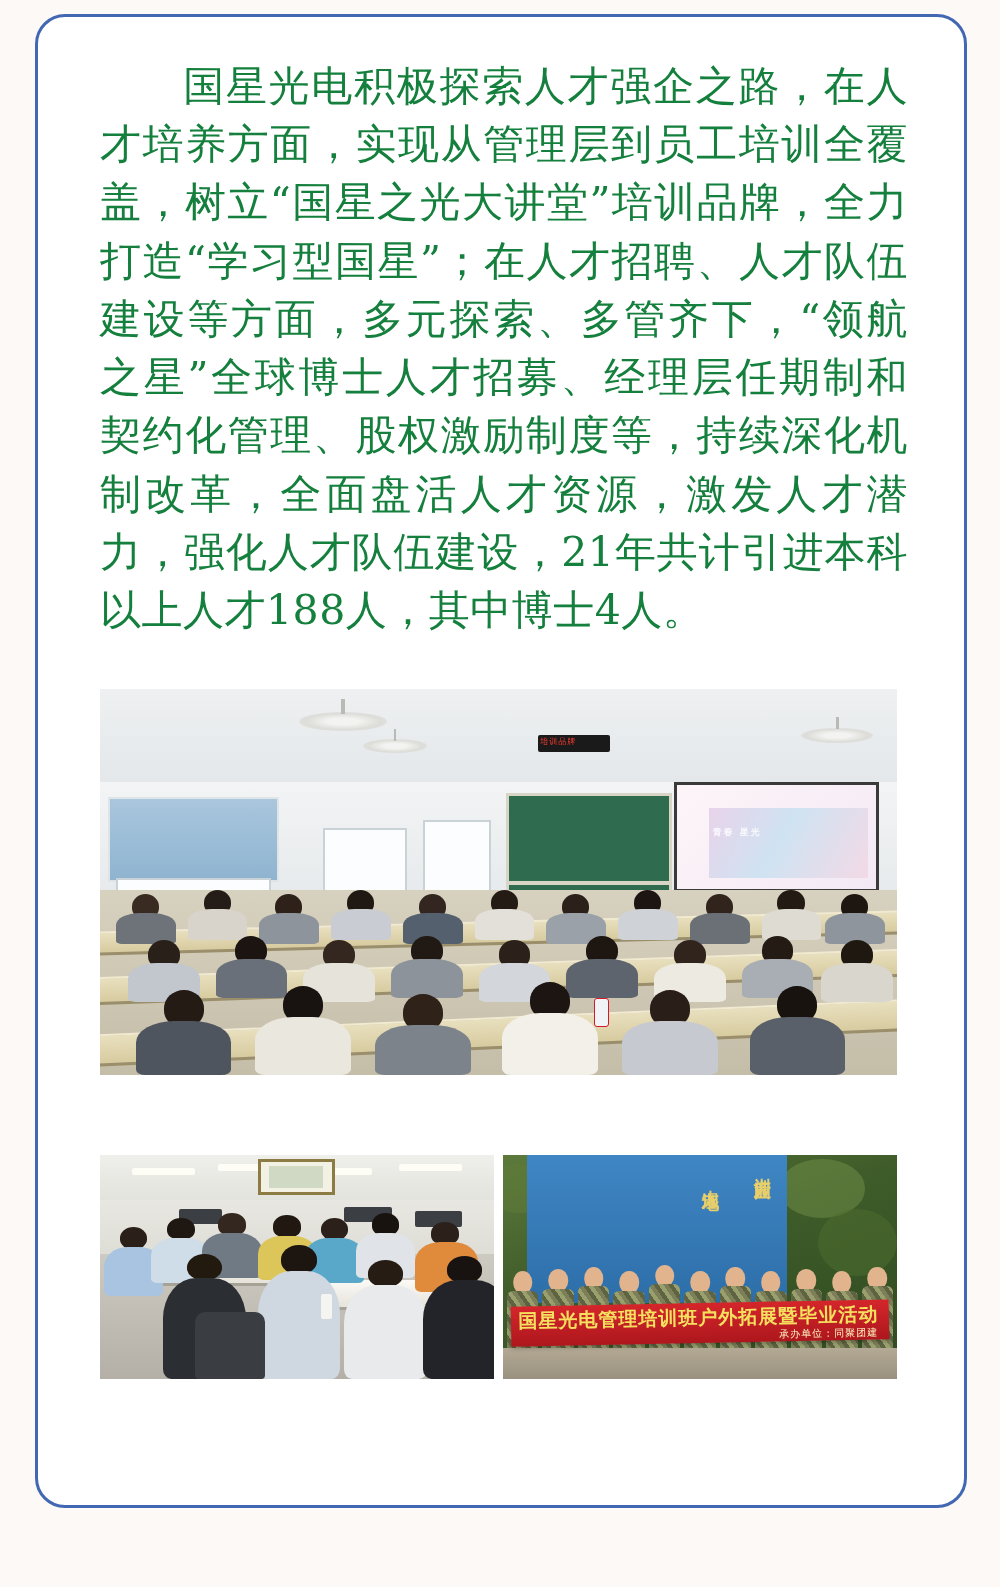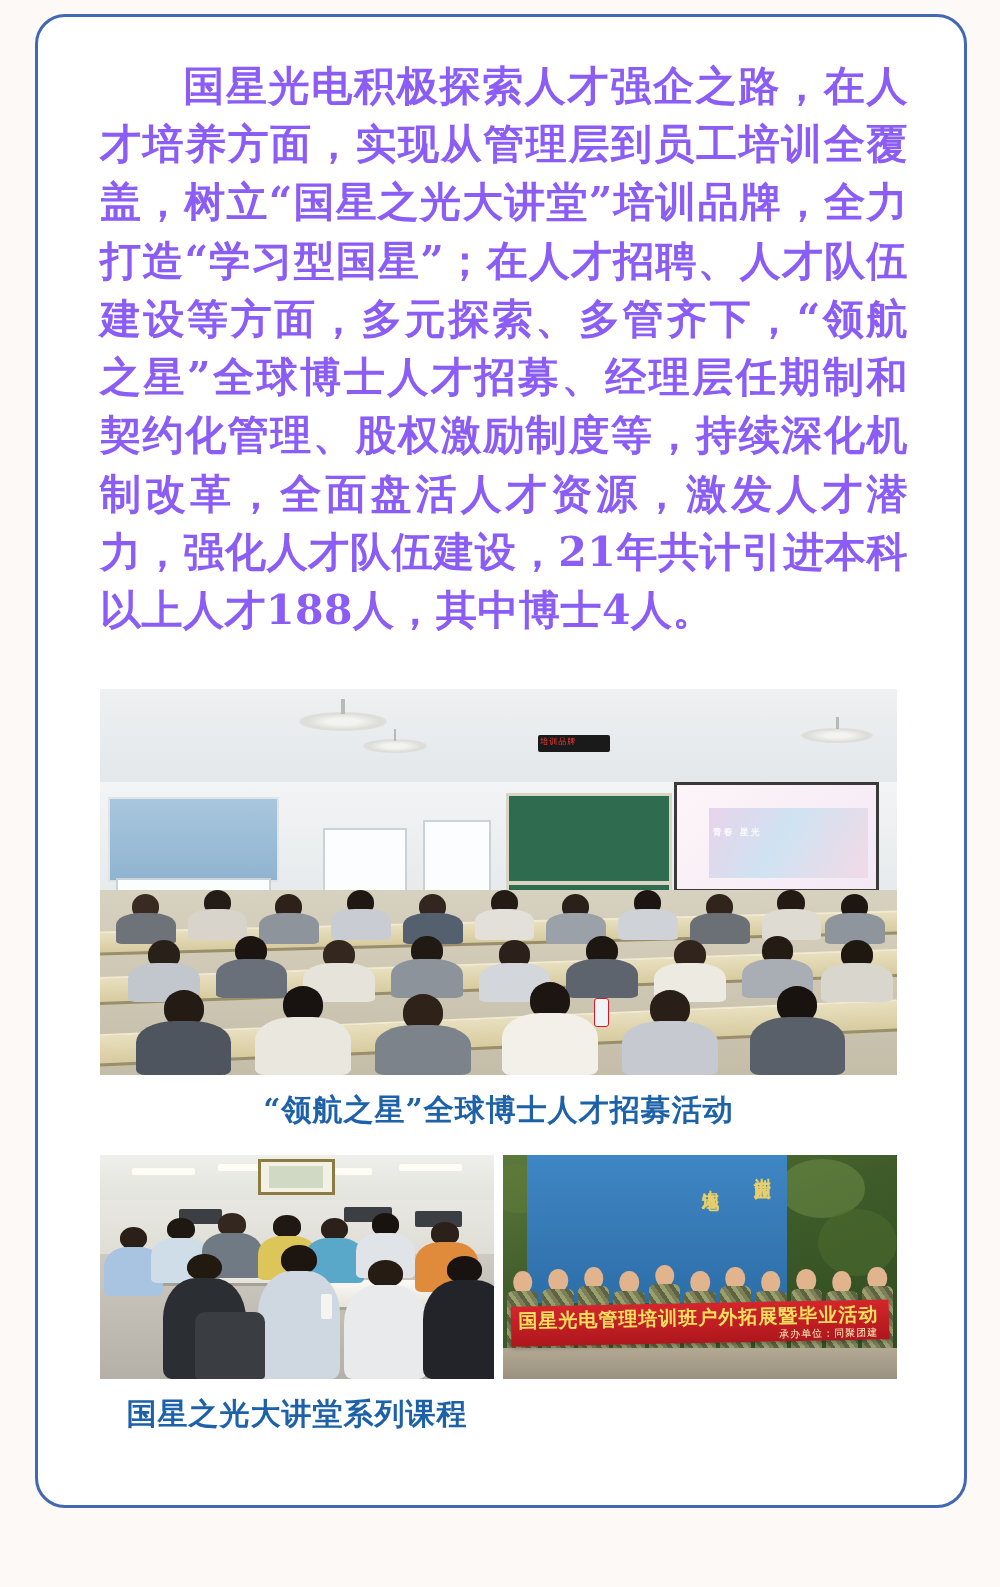--- a/index.html
+++ b/index.html
@@ -16,23 +16,23 @@
     box-sizing:border-box;
     border:3px solid #4268b3;
     border-radius:30px;
     background:#ffffff;
   }
   
   .article{
     position:absolute;
     left:62px;top:40px;
     width:808px;
-    color:#8b5cf6;
+    color:#15803d;
     font-family:"DejaVu Serif","Liberation Serif",serif;
-    font-weight:700;
+    font-weight:400;
     font-size:41px;
     line-height:1.42;
     text-align:justify;
     text-align-last:left;
     letter-spacing:0.5px;
   }
   .article .indent{display:inline-block;width:2em;}
   
   .fig-main{
     position:absolute;
@@ -257,21 +257,20 @@
       <div class="head" style="left:54%;top:76%;width:5%;height:9.5%;background:#1c1511;"></div>
       <div class="torso" style="left:50.5%;top:84%;width:12%;height:16%;background:#f2f0e8;"></div>
       <div class="head" style="left:69%;top:78%;width:5%;height:9.5%;background:#2a1f18;"></div>
       <div class="torso" style="left:65.5%;top:86%;width:12%;height:14%;background:#c6cad0;"></div>
       <div class="head" style="left:85%;top:77%;width:5%;height:9.5%;background:#191310;"></div>
       <div class="torso" style="left:81.5%;top:85%;width:12%;height:15%;background:#5a6069;"></div>
       <div style="position:absolute;left:62%;top:80%;width:1.6%;height:7%;background:#f0f4f7;border:1px solid #d4182a;border-radius:3px;"></div>
     </div>
   </div>
 
-  <div class="cap cap-main">“领航之星”全球博士人才招募活动</div>
 
   <div class="fig-row">
 
     <div class="fig-sm left">
       <div class="scene">
         <div class="ws-ceil"></div>
         <div class="ws-light" style="left:8%;top:6%;width:16%;"></div>
         <div class="ws-light" style="left:30%;top:4%;width:14%;"></div>
         <div class="ws-light" style="left:53%;top:6%;width:16%;"></div>
         <div class="ws-light" style="left:76%;top:4%;width:16%;"></div>
@@ -375,16 +374,15 @@
 
         <div class="od-banner">
           <b>国星光电管理培训班户外拓展暨毕业活动</b>
           <s>承办单位：同聚团建</s>
         </div>
       </div>
     </div>
   </div>
 
   <div class="cap-row">
-    <div class="cap cap-sm left">国星之光大讲堂系列课程</div>
   </div>
 
 </div>
 
 </body></html>

